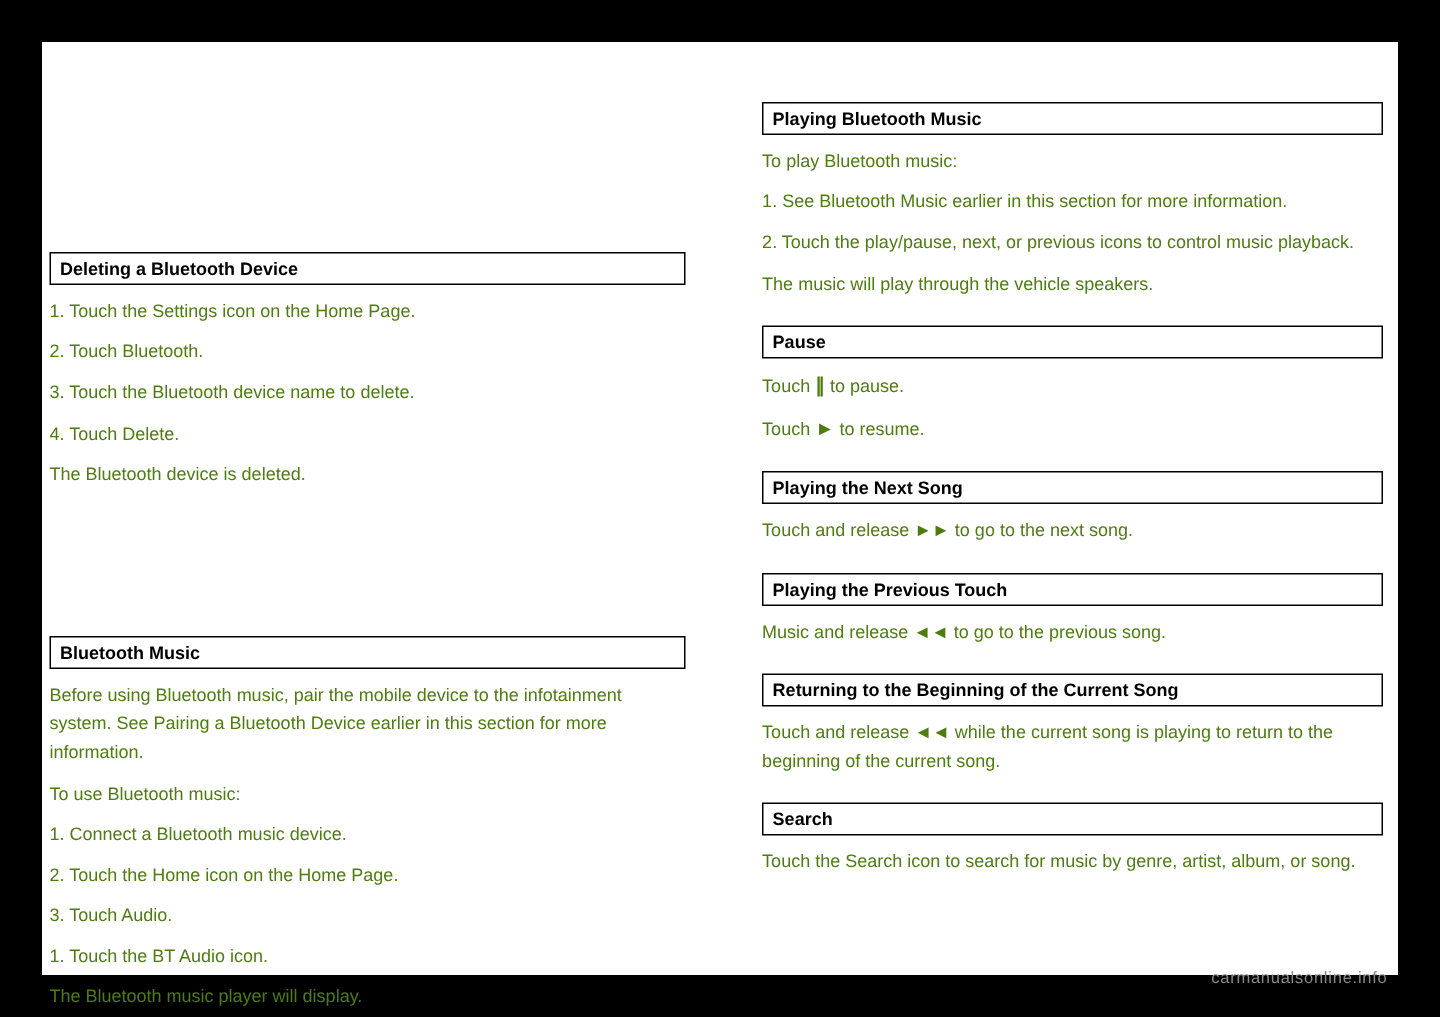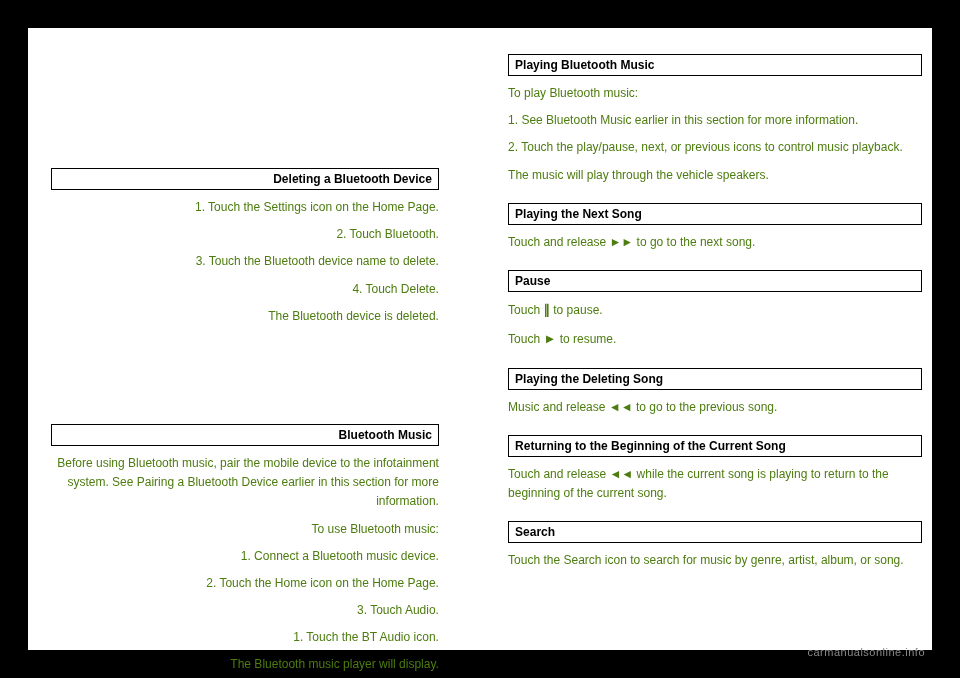--- a/index.html
+++ b/index.html
@@ -32,31 +32,30 @@
       bottom: 28px;
       background-color: #ffffff;
     }
     
     .left-column {
       position: absolute;
       left: 0;
       top: 0;
       width: 48%;
       height: 100%;
-      padding: 30px 23px;
-      text-align: right;
+      padding: 30px 5px;
     }
     
     .right-column {
       position: absolute;
       left: 52%;
       top: 0;
       width: 48%;
       height: 100%;
-      padding: 26px 10px;
+      padding: 40px 10px;
     }
     
     .section-heading {
       background-color: #ffffff;
       border: 1.5px solid #000000;
       padding: 3px 6px;
       font-weight: bold;
       font-size: 12px;
       display: inline-block;
       width: 100%;
@@ -130,32 +129,32 @@
 
       <div class="section-block">
         <div class="section-heading">Playing Bluetooth Music</div>
         <p class="body-text">To play Bluetooth music:</p>
         <p class="body-text">1. See Bluetooth Music earlier in this section for more information.</p>
         <p class="body-text">2. Touch the play/pause, next, or previous icons to control music playback.</p>
         <p class="body-text">The music will play through the vehicle speakers.</p>
       </div>
 
       <div class="section-block">
-        <div class="section-heading">Playing the Next Song</div>
-        <p class="body-text">Touch and release ►► to go to the next song.</p>
-      </div>
-
-      <div class="section-block">
         <div class="section-heading">Pause</div>
         <p class="body-text">Touch <span class="pause-bar">∥</span> to pause.</p>
         <p class="body-text">Touch <span class="play-arrow">►</span> to resume.</p>
       </div>
 
       <div class="section-block">
-        <div class="section-heading">Playing the Deleting Song</div>
+        <div class="section-heading">Playing the Next Song</div>
+        <p class="body-text">Touch and release ►► to go to the next song.</p>
+      </div>
+
+      <div class="section-block">
+        <div class="section-heading">Playing the Previous Touch</div>
         <p class="body-text">Music and release ◄◄ to go to the previous song.</p>
       </div>
 
       <div class="section-block">
         <div class="section-heading">Returning to the Beginning of the Current Song</div>
         <p class="body-text">Touch and release ◄◄ while the current song is playing to return to the beginning of the current song.</p>
       </div>
 
       <div class="section-block">
         <div class="section-heading">Search</div>

